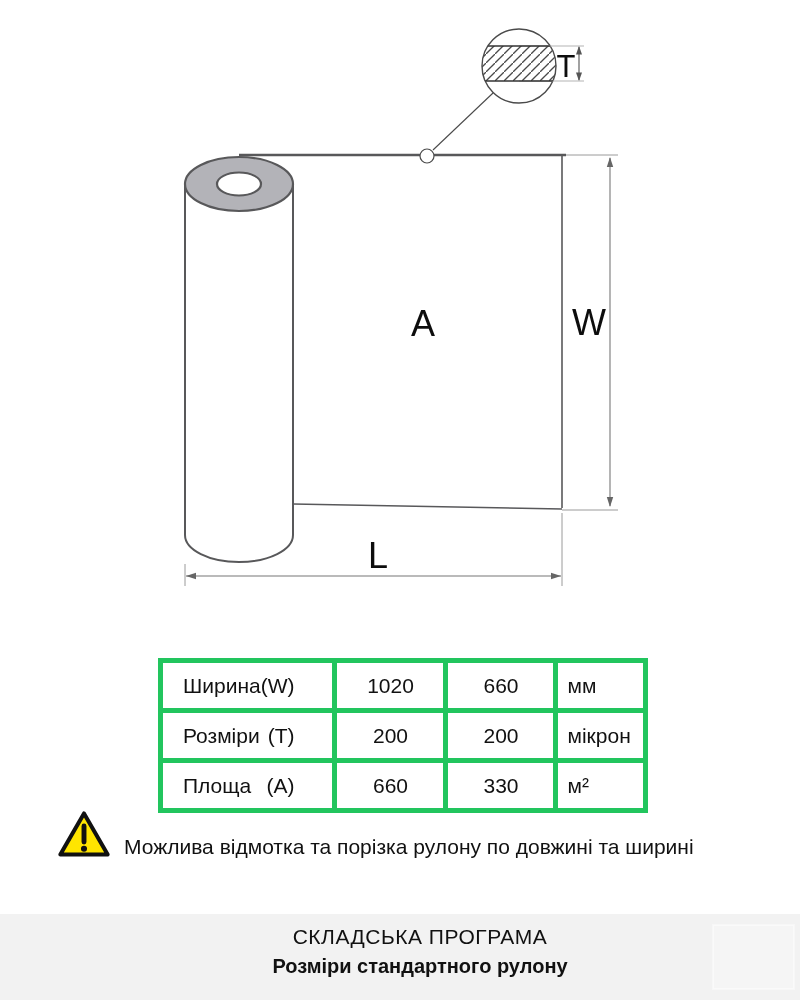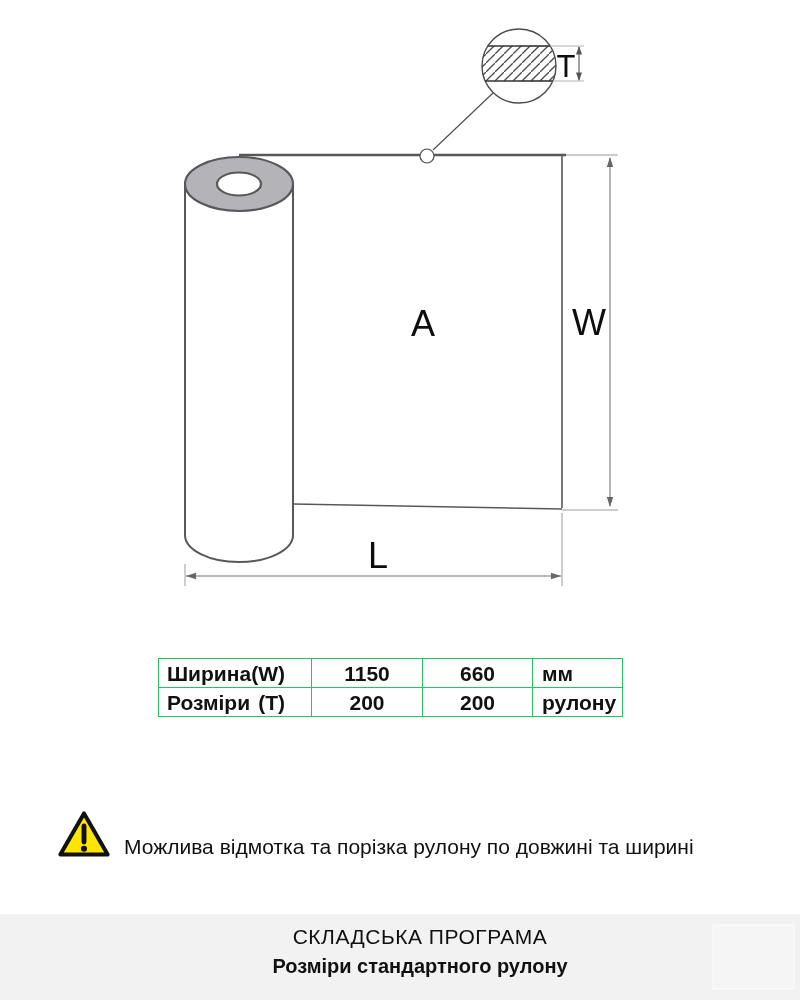--- a/index.html
+++ b/index.html
@@ -10,22 +10,22 @@
   .stage *{box-sizing:border-box;}
   svg text{font-family:"Liberation Sans", sans-serif;fill:#0d0d0d;}
 
   
   .dim-table{
     position:absolute;left:158px;top:658px;
     border-collapse:collapse;table-layout:fixed;
     font-size:21px;line-height:1;
   }
   .dim-table td{
-    border:1px solid #22c55e;height:29px;padding:0;
-    vertical-align:middle;white-space:nowrap;overflow:hidden;font-weight:bold;
+    border:5px solid #22c55e;height:29px;padding:12px;
+    vertical-align:middle;white-space:nowrap;overflow:hidden;
   }
   .dim-table td.c-label{width:153px;}
   .dim-table td.c-v1{width:111px;text-align:center;}
   .dim-table td.c-v2{width:110px;text-align:center;}
   .dim-table td.c-unit{width:90px;text-align:left;padding-left:9px;}
   .label-wrap{display:flex;justify-content:space-between;padding:0 26px 0 8px;}
 
   
   .warning-row{
     position:absolute;left:57px;top:809px;width:700px;
@@ -116,34 +116,45 @@
   
   <table class="dim-table">
     <tbody>
       <tr>
         <td class="c-label">
             <div class="label-wrap">
           <span>Ширина</span>
           <span>(W)</span>
         </div>
           </td>
-        <td class="c-v1">1150</td>
+        <td class="c-v1">1020</td>
         <td class="c-v2">660</td>
         <td class="c-unit">мм</td>
       </tr>
       <tr>
         <td class="c-label">
             <div class="label-wrap">
           <span>Розміри</span>
           <span>(Т)</span>
         </div>
           </td>
         <td class="c-v1">200</td>
         <td class="c-v2">200</td>
-        <td class="c-unit">рулону</td>
+        <td class="c-unit">мікрон</td>
+      </tr>
+      <tr>
+        <td class="c-label">
+            <div class="label-wrap">
+          <span>Площа</span>
+          <span>(А)</span>
+        </div>
+          </td>
+        <td class="c-v1">660</td>
+        <td class="c-v2">330</td>
+        <td class="c-unit">м²</td>
       </tr>
     </tbody>
   </table>
 
   
   <div class="warning-row">
     <svg width="54" height="50" viewBox="0 0 60 56">
       <path d="M30,5 L56.5,51 L3.5,51 Z" fill="#ffe500" stroke="#111111" stroke-width="4.5" stroke-linejoin="round"></path>
       <line x1="30" y1="19" x2="30" y2="37" stroke="#111111" stroke-width="5.5" stroke-linecap="round"></line>
       <circle cx="30" cy="44.5" r="3.4" fill="#111111"></circle>

